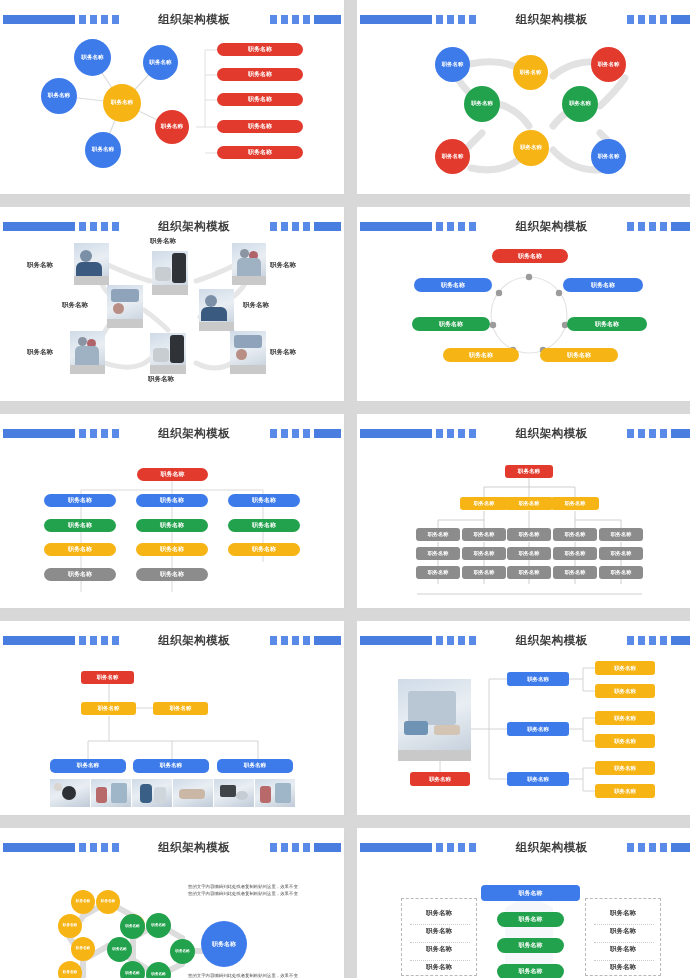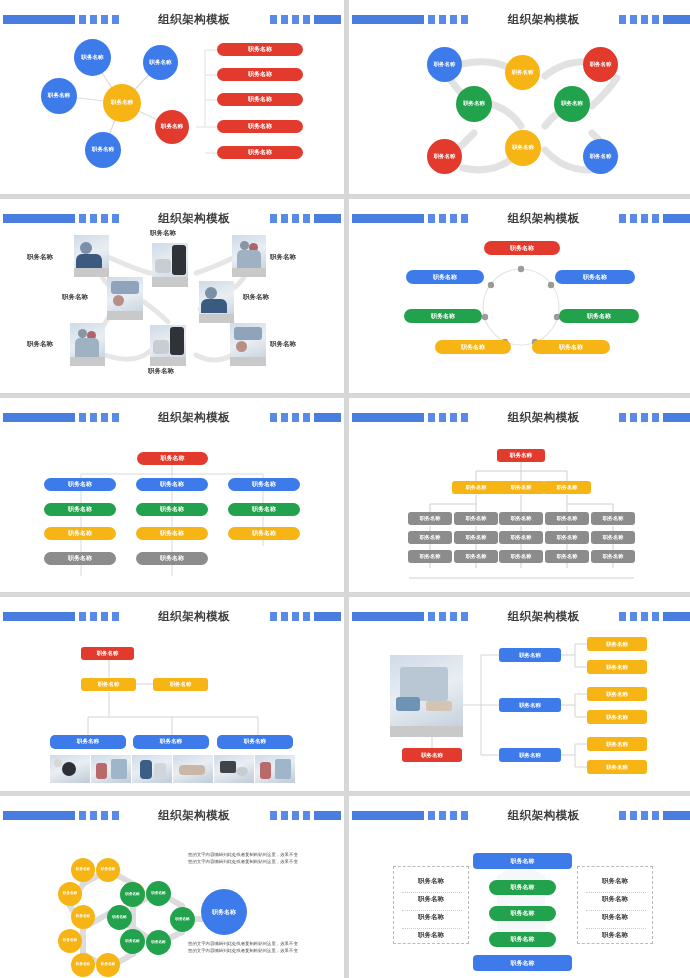--- a/index.html
+++ b/index.html
@@ -8,21 +8,21 @@
     background: #f2f2f2;
     font-family: "Liberation Sans", "DejaVu Sans", sans-serif;
     overflow: hidden;
   }
   .grid {
     width: 690px; height: 978px;
     display: grid;
     grid-template-columns: 345px 345px;
     grid-template-rows: 195px 195px 195px 195px 198px;
     background: #d8d8d8;
-    gap: 4px;
+    gap: 12px;
   }
   .slide {
     position: relative;
     background: #ffffff;
     overflow: hidden;
     border-right: 1px solid #d6d6d6;
     border-bottom: 1px solid #d6d6d6;
   }
   .slide.edgeR { border-right: none; }
   .slide.edgeB { border-bottom: none; }

